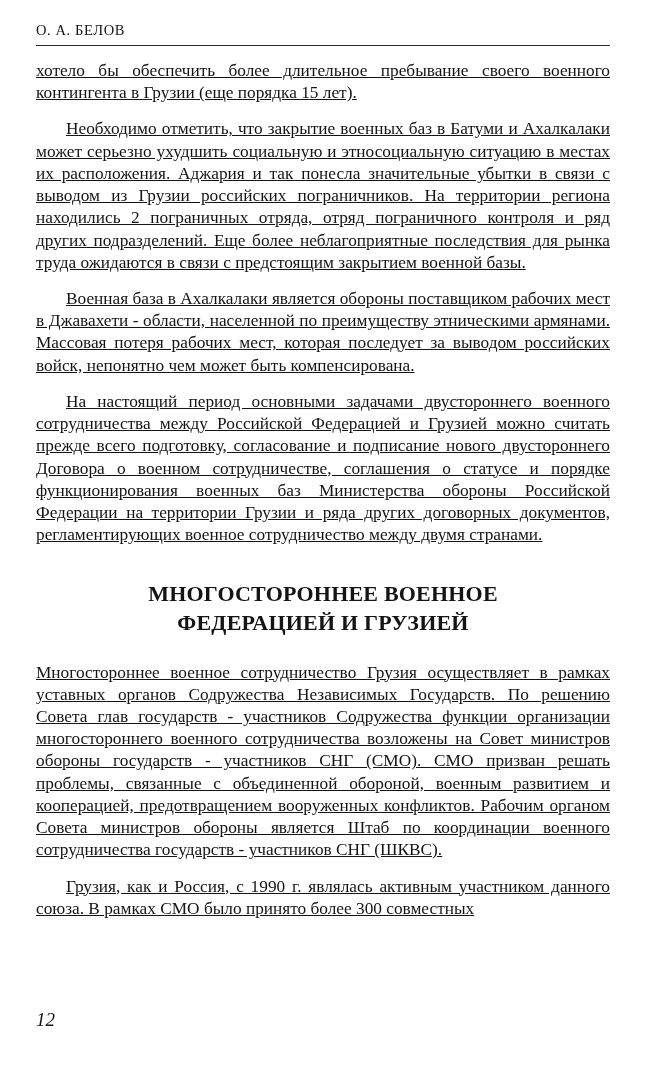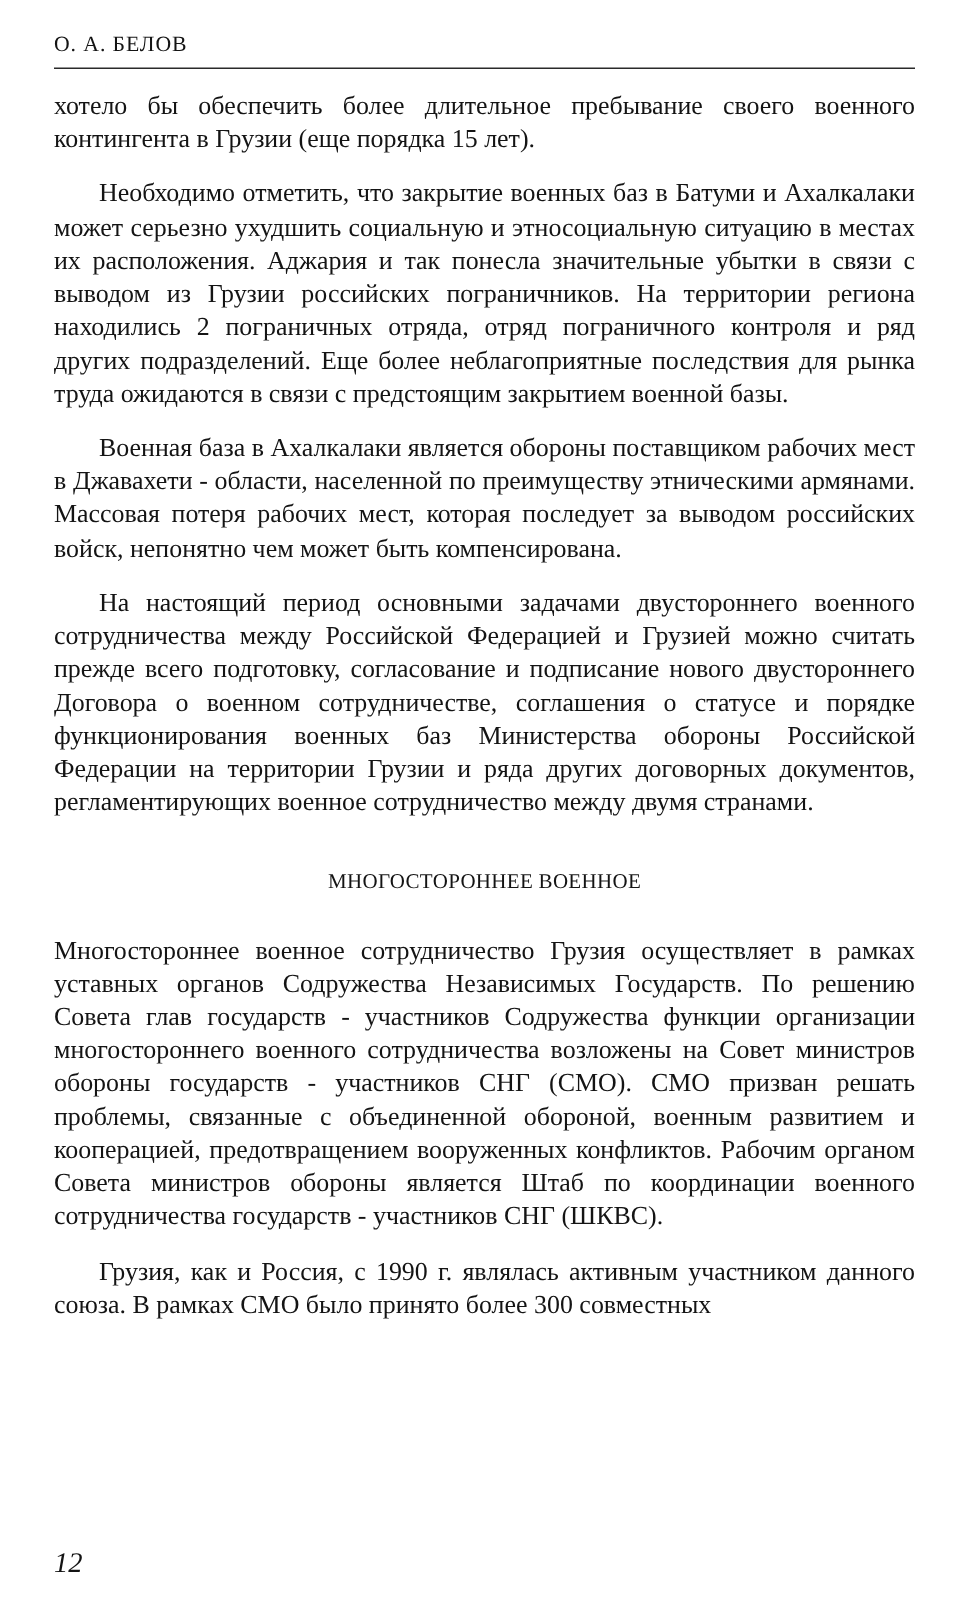--- a/index.html
+++ b/index.html
@@ -35,40 +35,41 @@
     margin: 2px 0 14px 0;
     height: 0;
   }
   .body-text p {
     margin: 0;
     font-size: 17.3px;
     line-height: 1.285;
     text-align: justify;
     text-justify: inter-word;
     hyphens: manual;
+    text-decoration: underline;
   }
   .body-text p.indent {
     text-indent: 30px;
     margin-top: 14px;
   }
   .heading {
     text-align: center;
-    font-size: 14px;
+    font-size: 22px;
     line-height: 1.3;
-    font-weight: normal;
+    font-weight: bold;
     margin: 34px 0 24px 0;
     letter-spacing: 0.2px;
   }
   .heading div {
     white-space: nowrap;
   }
   .folio {
     position: absolute;
     left: 36px;
-    bottom: 27px;
+    bottom: 50px;
     font-size: 19px;
     font-style: italic;
   }
 </style>
 </head>
 <body>
 
 <div class="page">
 
   <div class="running-head">О. А. БЕЛОВ</div>
@@ -76,20 +77,21 @@
 
   <div class="body-text">
     <p>хотело бы обеспечить более длительное пребывание своего военного контингента в Грузии (еще порядка 15 лет).</p>
     <p class="indent">Необходимо отметить, что закрытие военных баз в Батуми и Ахалкалаки может серьезно ухудшить социальную и этносоциальную ситуацию в местах их расположения. Аджария и так понесла значительные убытки в связи с выводом из Грузии российских пограничников. На территории региона находились 2 пограничных отряда, отряд пограничного контроля и ряд других подразделений. Еще более неблагоприятные последствия для рынка труда ожидаются в связи с предстоящим закрытием военной базы.</p>
     <p class="indent">Военная база в Ахалкалаки является обороны поставщиком рабочих мест в Джавахети - области, населенной по преимуществу этническими армянами. Массовая потеря рабочих мест, которая последует за выводом российских войск, непонятно чем может быть компенсирована.</p>
     <p class="indent">На настоящий период основными задачами двустороннего военного сотрудничества между Российской Федерацией и Грузией можно считать прежде всего подготовку, согласование и подписание нового двустороннего Договора о военном сотрудничестве, соглашения о статусе и порядке функционирования военных баз Министерства обороны Российской Федерации на территории Грузии и ряда других договорных документов, регламентирующих военное сотрудничество между двумя странами.</p>
   </div>
 
   <div class="heading">
     <div>МНОГОСТОРОННЕЕ ВОЕННОЕ</div>
+    <div>ФЕДЕРАЦИЕЙ И ГРУЗИЕЙ</div>
   </div>
 
   <div class="body-text">
     <p>Многостороннее военное сотрудничество Грузия осуществляет в рамках уставных органов Содружества Независимых Государств. По решению Совета глав государств - участников Содружества функции организации многостороннего военного сотрудничества возложены на Совет министров обороны государств - участников СНГ (СМО). СМО призван решать проблемы, связанные с объединенной обороной, военным развитием и кооперацией, предотвращением вооруженных конфликтов. Рабочим органом Совета министров обороны является Штаб по координации военного сотрудничества государств - участников СНГ (ШКВС).</p>
     <p class="indent">Грузия, как и Россия, с 1990 г. являлась активным участником данного союза. В рамках СМО было принято более 300 совместных</p>
   </div>
 
   <div class="folio">12</div>
 
 </div>

